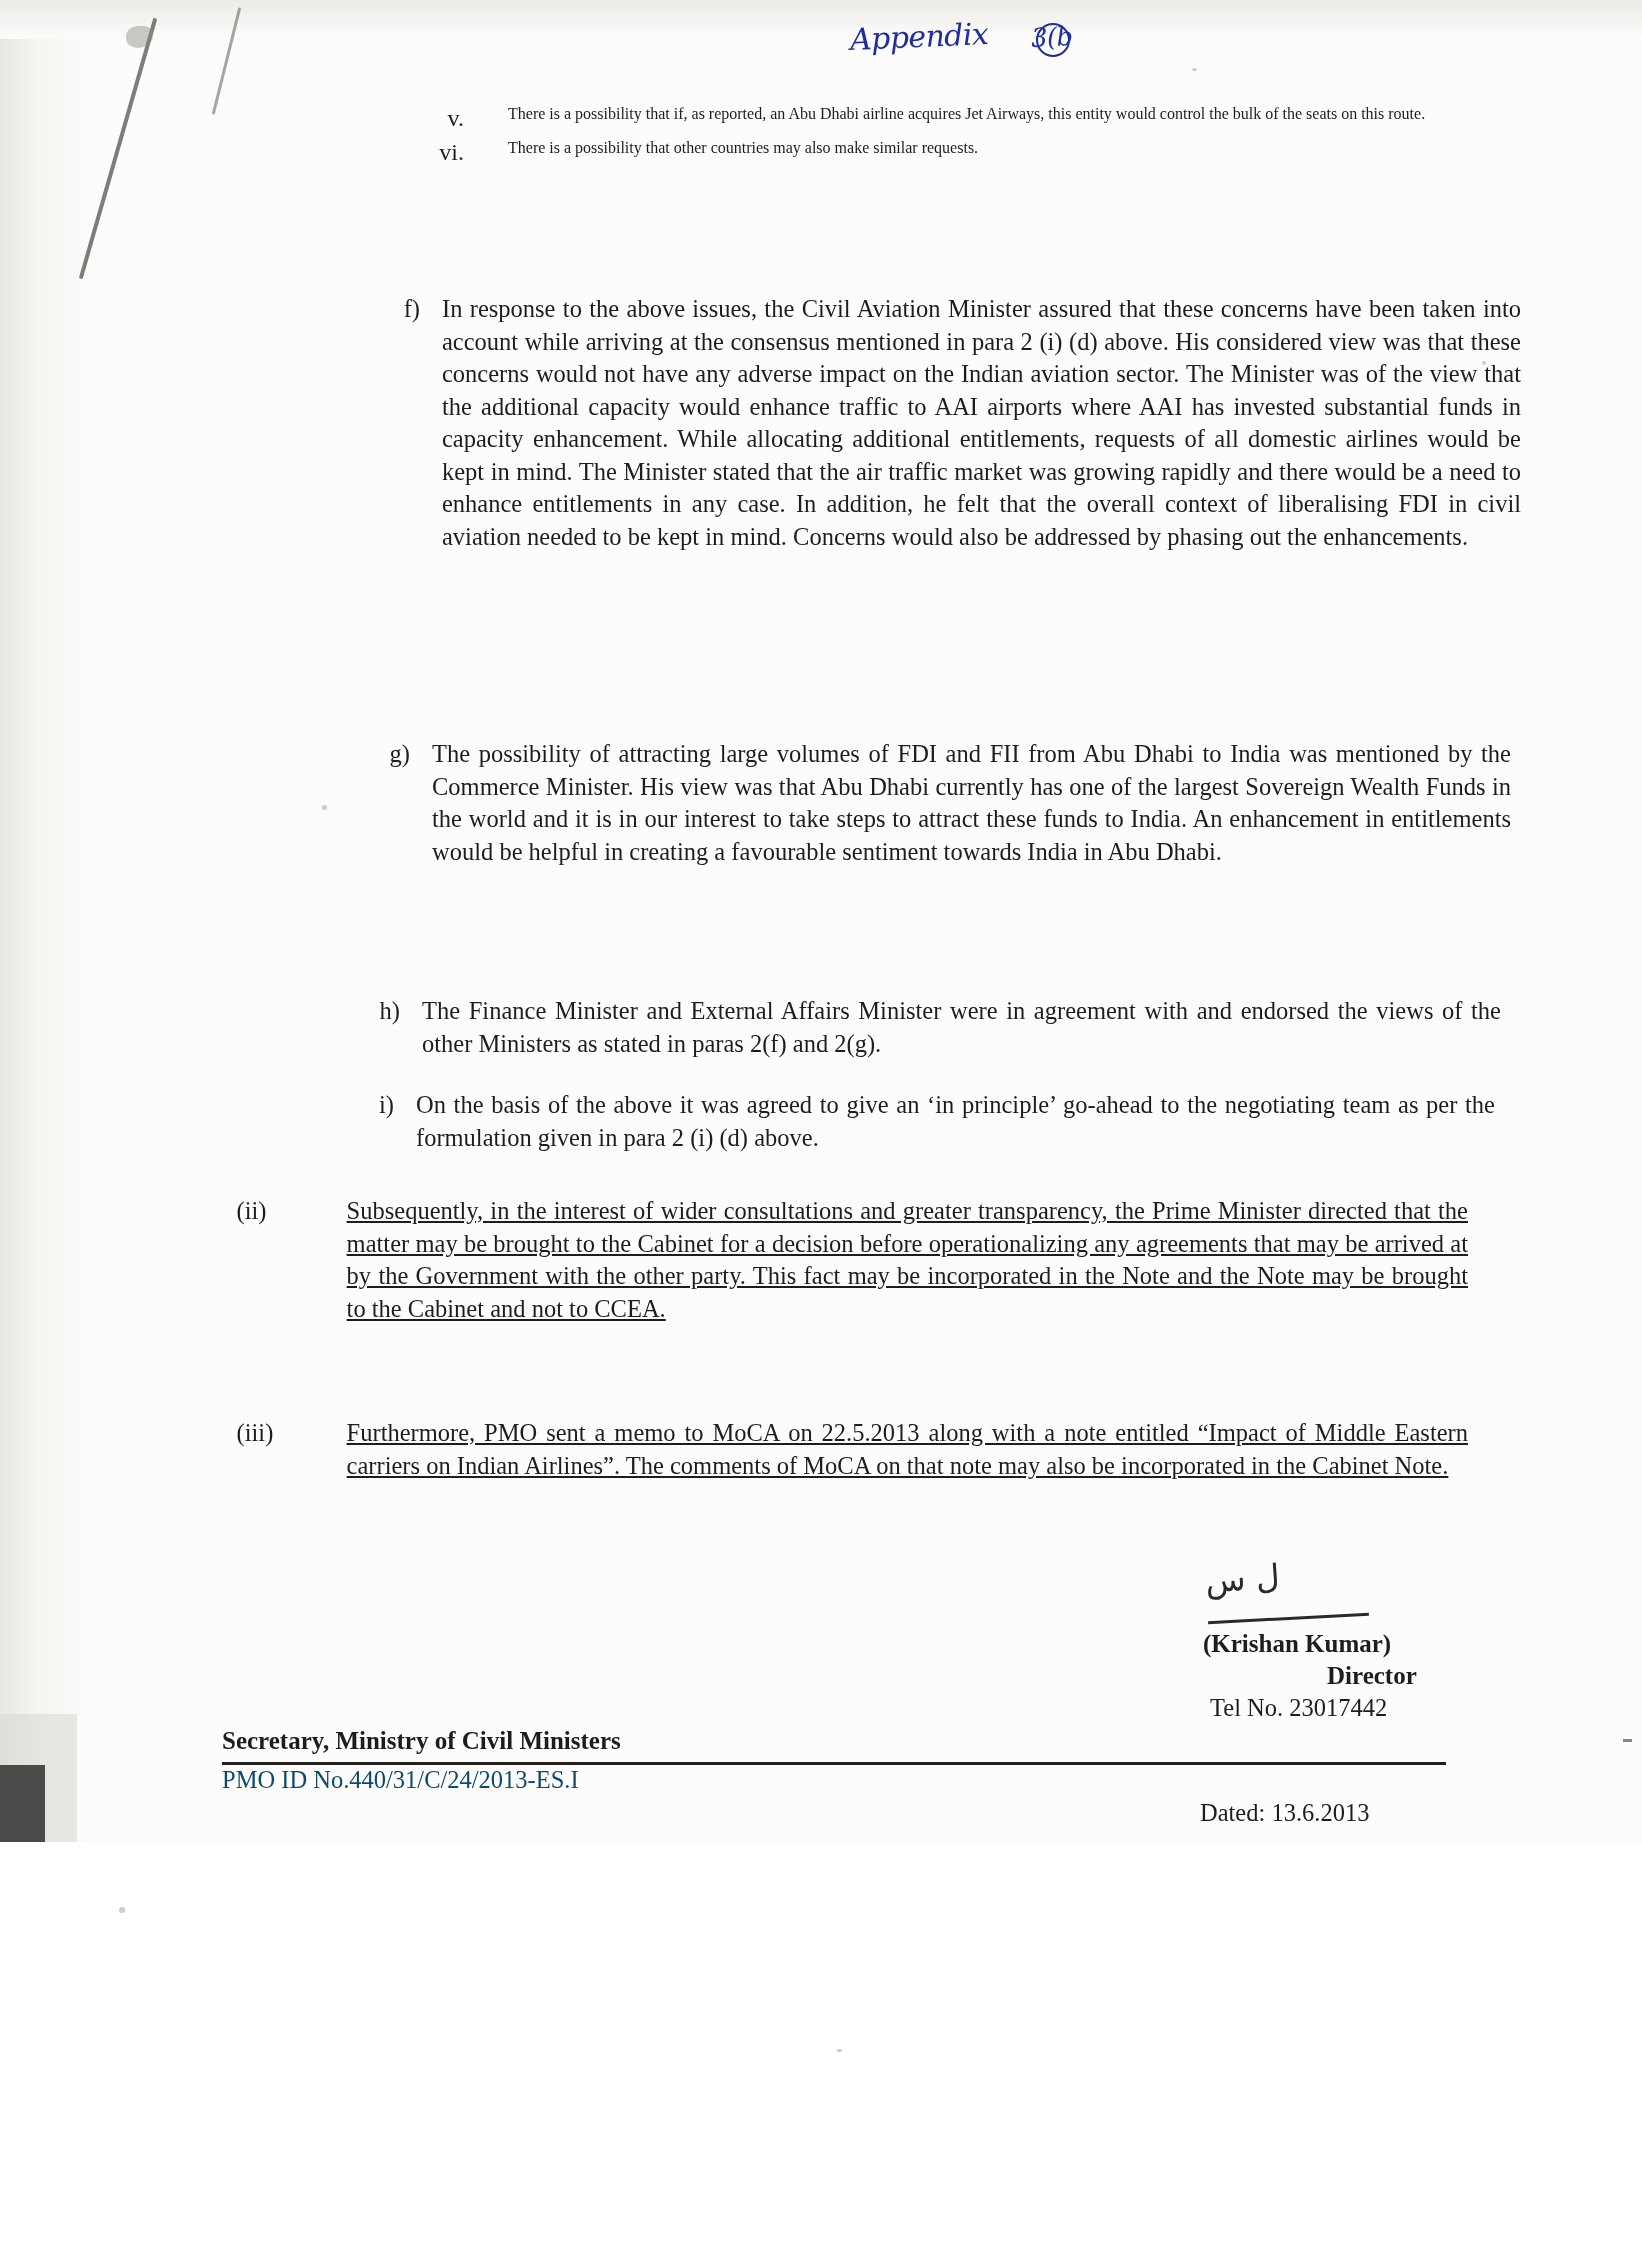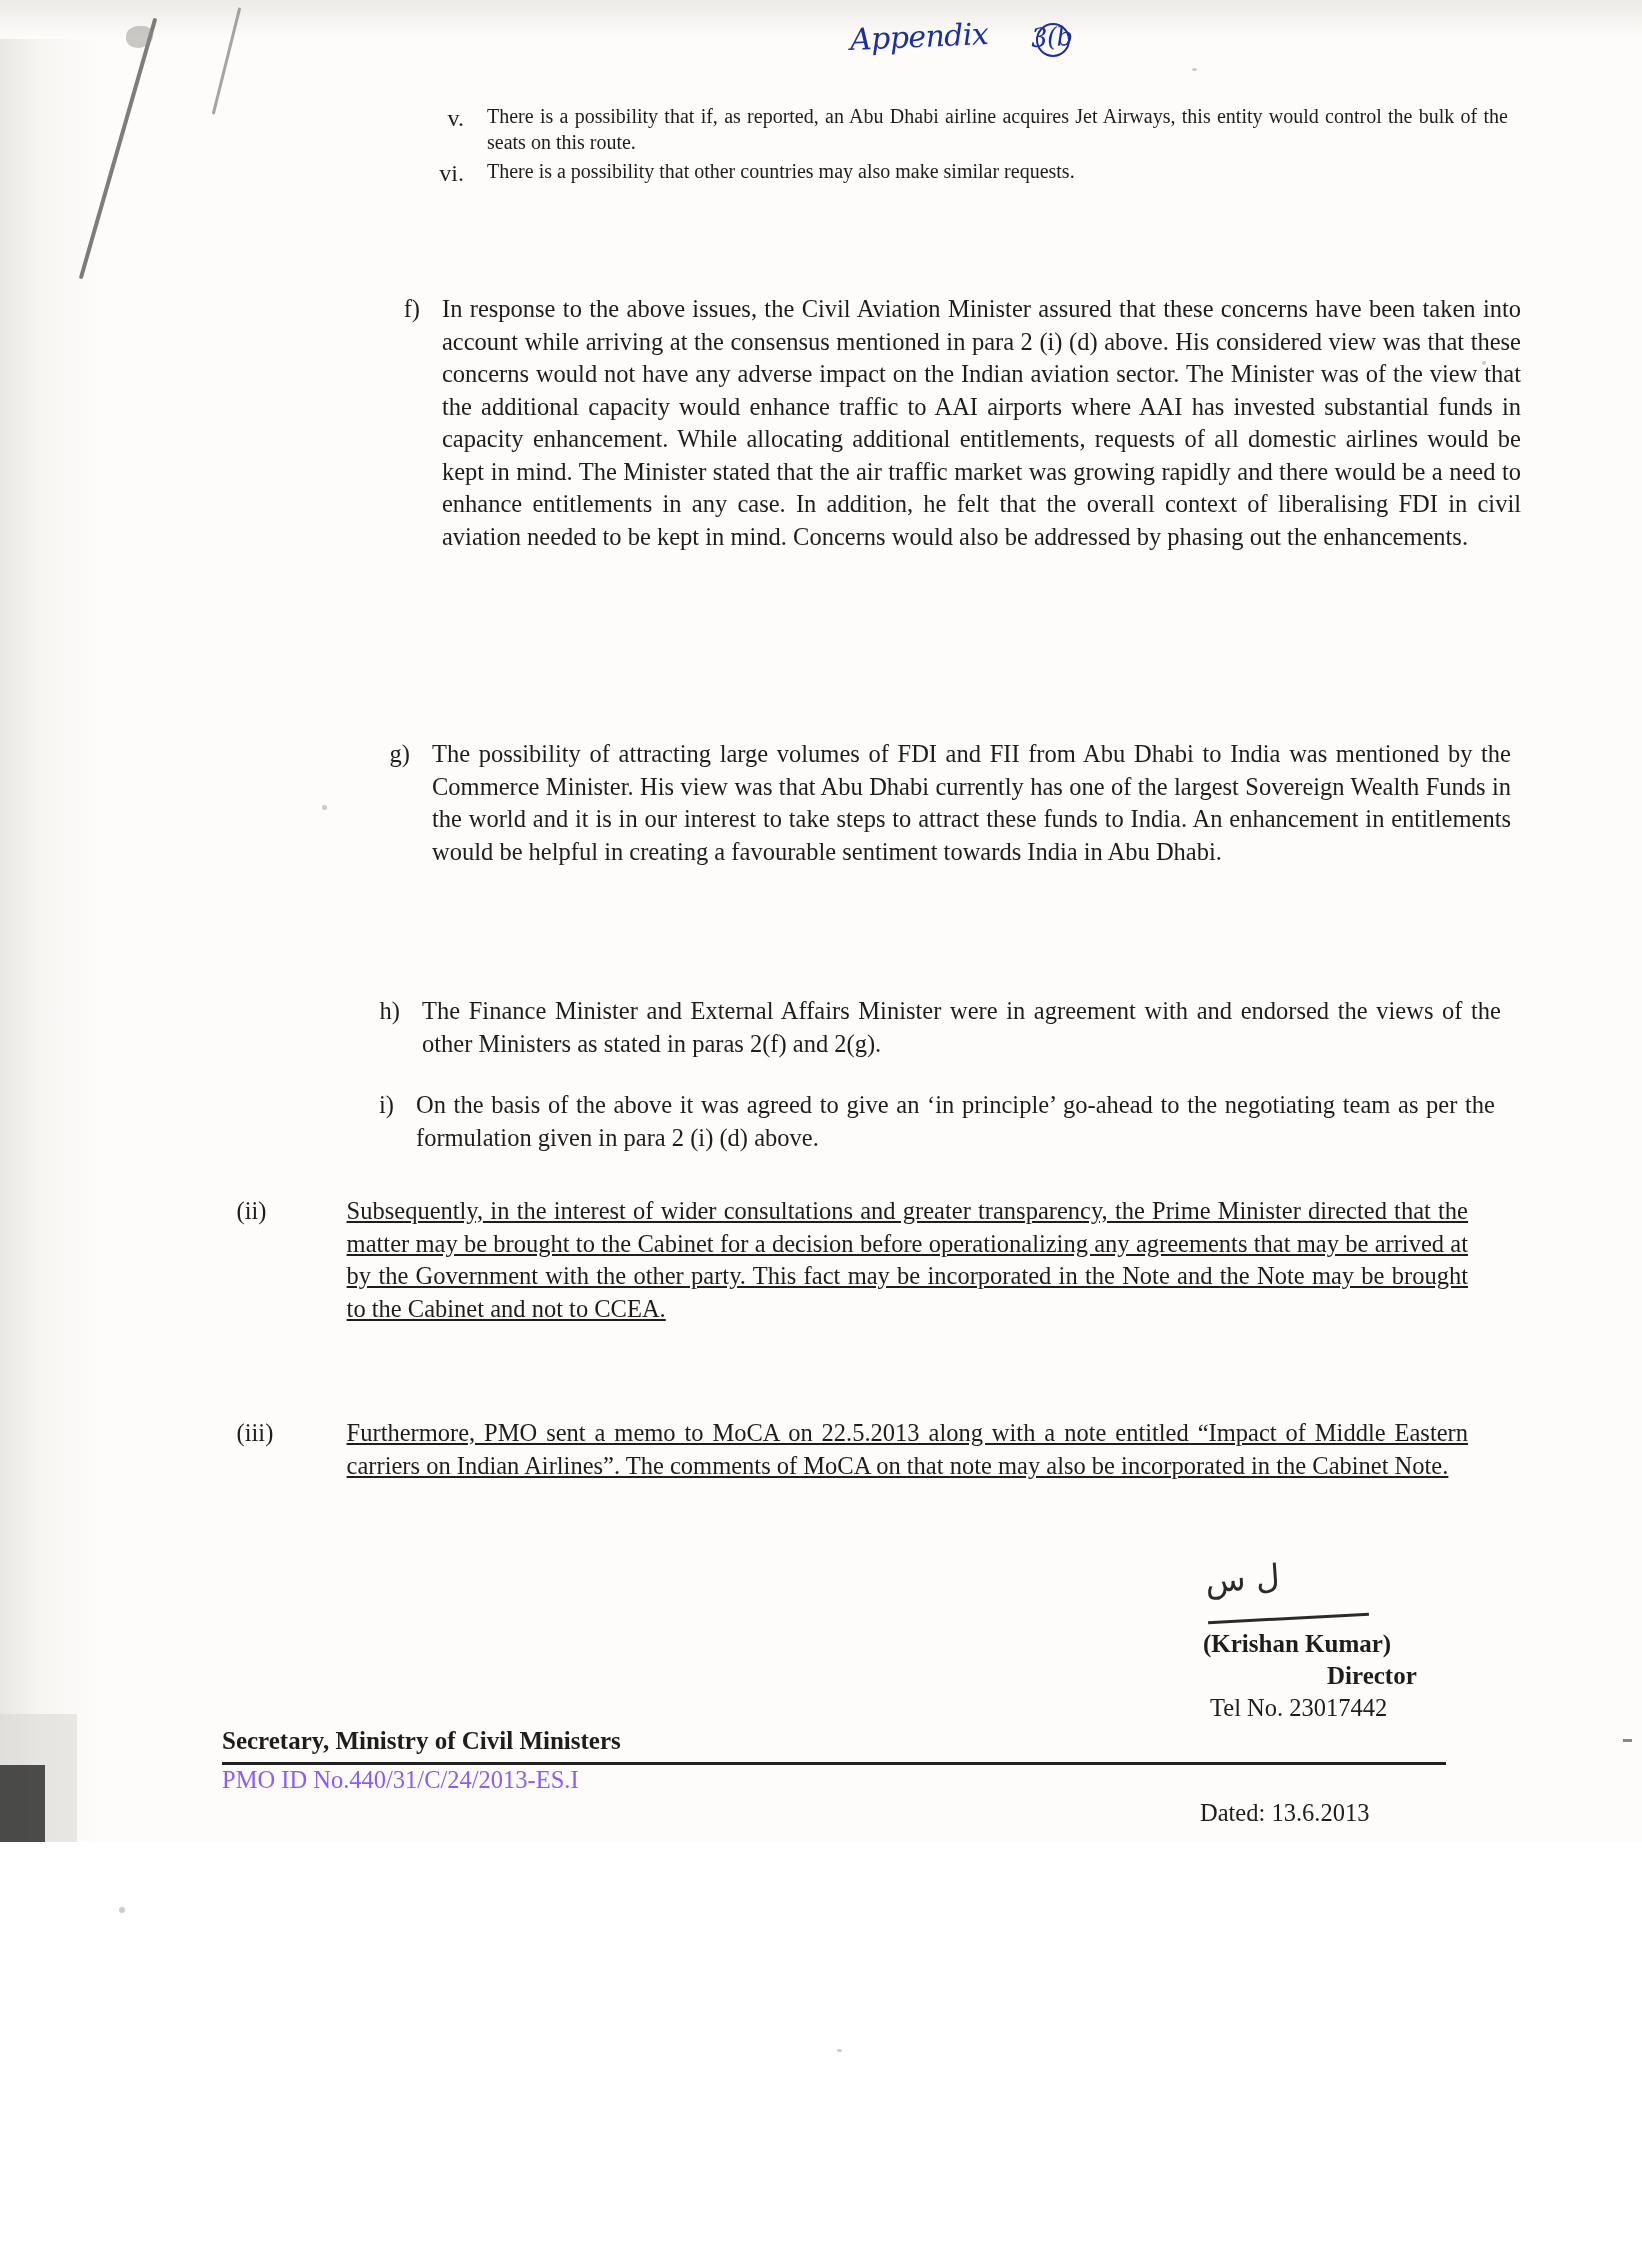--- a/index.html
+++ b/index.html
@@ -137,25 +137,26 @@
   .roman-marker {
     width: 77px;
     text-align: right;
     padding-right: 23px;
     font-size: 24px;
     line-height: 1.32;
     color: #1d1d1b;
     flex: none;
   }
   .roman-text {
-    font-size: 20px;
+    font-size: 16px;
     line-height: 1.32;
     color: #1d1d1b;
     text-align: justify;
     flex: 1;
+    margin-left: 21px;
   }
 
   .alpha-block {
     position: absolute;
     width: 1160px;
   }
   .alpha-row {
     display: flex;
     align-items: flex-start;
   }
@@ -264,21 +265,21 @@
     top: 1762px;
     width: 1224px;
     height: 2.6px;
     background: #20201e;
   }
   .pmo-id {
     position: absolute;
     left: 222px;
     top: 1766px;
     font-size: 24.5px;
-    color: #8b5cf6;
+    color: #0c4a6e;
     white-space: nowrap;
   }
   .dated {
     position: absolute;
     left: 1200px;
     top: 1799px;
     font-size: 24.5px;
     color: #1d1d1b;
     white-space: nowrap;
   }

